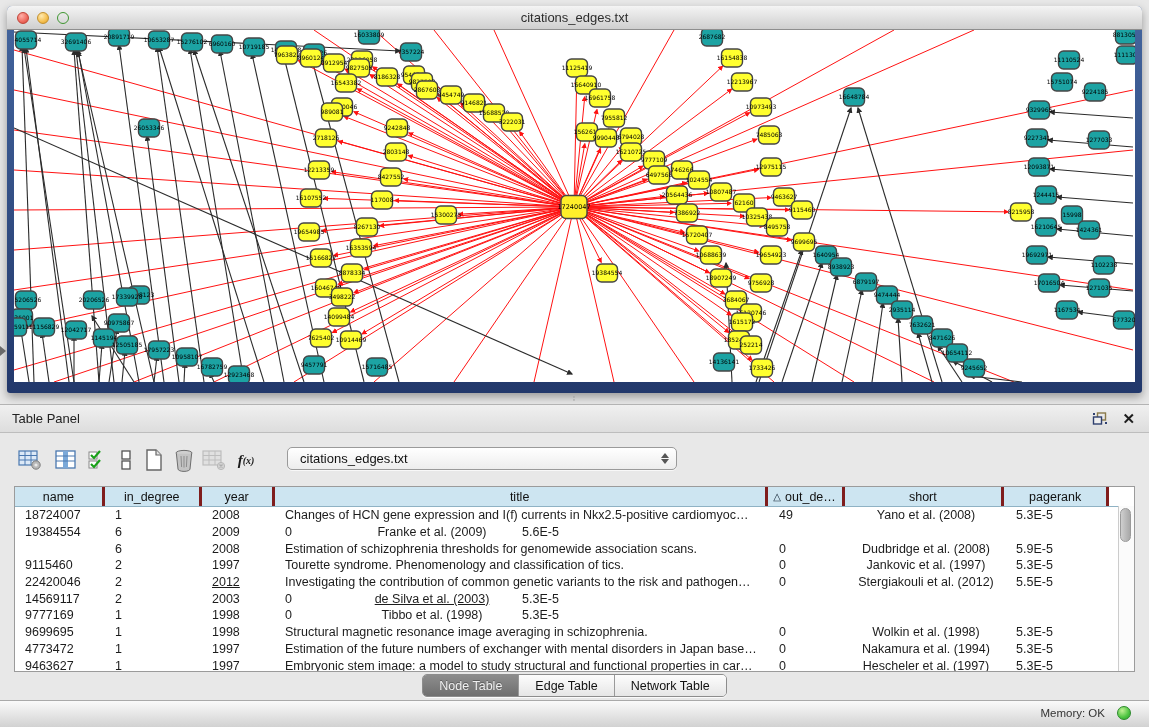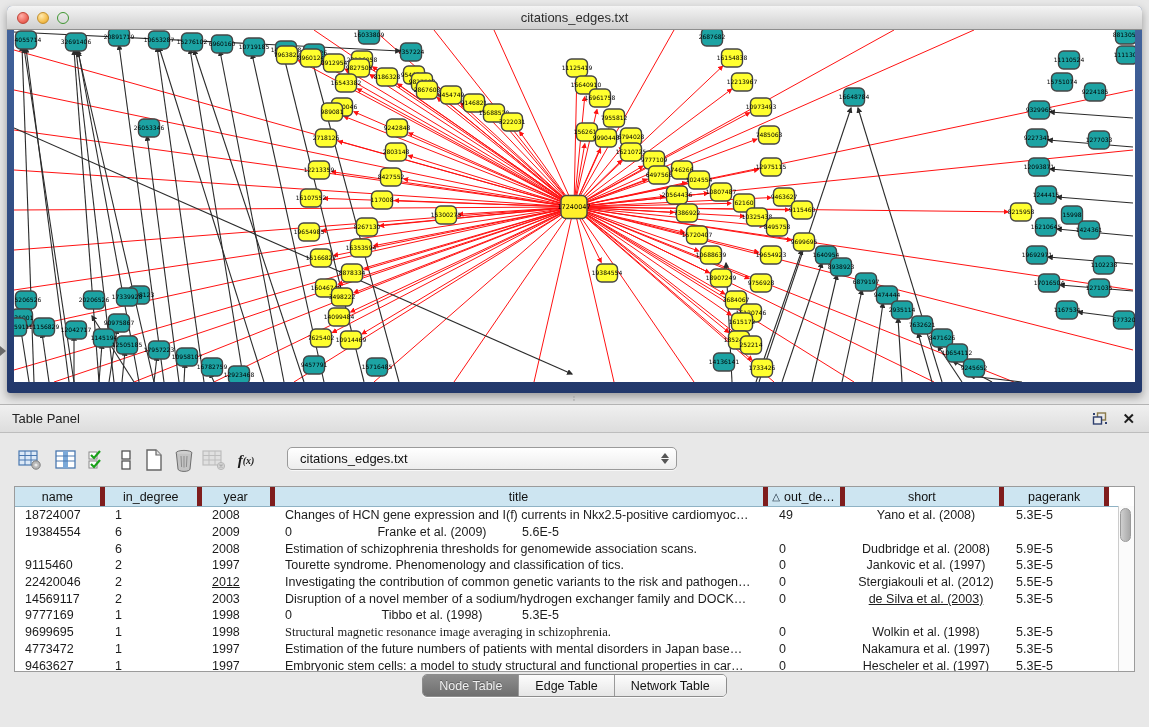--- a/index.html
+++ b/index.html
@@ -45,21 +45,21 @@
     display:flex;align-items:center;box-shadow:0 1px 0 rgba(255,255,255,.7);}
   .combo-text{margin-left:12px;font-size:13px;color:#111;flex:1;}
   .combo-steppers{margin-right:7px;display:flex;flex-direction:column;gap:1px;align-items:center;}
   .combo-steppers span{width:0;height:0;border-left:4px solid transparent;border-right:4px solid transparent;}
   .step-up{border-bottom:5px solid #555;}
   .step-down{border-top:5px solid #555;}
   
   .data-table{position:absolute;left:14px;top:82px;width:1121px;height:186px;
     background:#ffffff;border:1px solid #9b9b9b;box-sizing:border-box;overflow:hidden;}
   .thead{display:flex;height:19px;background:#cde5f1;border-bottom:1px solid #8fb2c4;}
-  .th{box-sizing:border-box;border-right:5px solid #7f1d1d;font-size:12.5px;color:#111;
+  .th{box-sizing:border-box;border-right:3px solid #7f1d1d;font-size:12.5px;color:#111;
     display:flex;align-items:center;justify-content:center;overflow:hidden;white-space:nowrap;}
   .th:last-child{border-right:none;background:#ffffff;}
   .sort-tri{font-size:10px;margin-right:4px;color:#123;}
   .trow{display:flex;height:16.7px;font-size:12.5px;color:#1c1c1c;}
   .td{box-sizing:border-box;padding:0 0 0 10px;overflow:hidden;white-space:nowrap;display:flex;align-items:center;}
   .td.center{justify-content:center;padding:0;}
   .vscroll{position:absolute;right:0;top:19px;bottom:0;width:15px;background:#fbfbfb;border-left:1px solid #cccccc;}
   .vthumb{position:absolute;left:1px;top:2px;width:11px;height:34px;border-radius:6px;
     background:linear-gradient(90deg,#cfcfcf,#a8a8a8);border:1px solid #9a9a9a;box-sizing:border-box;}
   
@@ -942,67 +942,70 @@
           <div class="td" style="width: 73px; text-decoration: underline;">2012</div>
           <div class="td" style="width: 494px;">Investigating the contribution of common genetic variants to the risk and pathogen…</div>
           <div class="td" style="width: 77px;">0</div>
           <div class="td center" style="width: 160px;">Stergiakouli et al. (2012)</div>
           <div class="td" style="width: 105px;">5.5E-5</div>
         </div>
         <div class="trow">
           <div class="td" style="width: 90px;">14569117</div>
           <div class="td" style="width: 97px;">2</div>
           <div class="td" style="width: 73px;">2003</div>
-          <div class="td" style="width: 494px;">Disruption of a novel member of a sodium/hydrogen exchanger family and DOCK…</div>
           <div class="td" style="width: 77px;">0</div>
           <div class="td center" style="width: 160px; text-decoration: underline;">de Silva et al. (2003)</div>
           <div class="td" style="width: 105px;">5.3E-5</div>
         </div>
         <div class="trow">
           <div class="td" style="width: 90px;">9777169</div>
           <div class="td" style="width: 97px;">1</div>
           <div class="td" style="width: 73px;">1998</div>
           <div class="td" style="width: 77px;">0</div>
           <div class="td center" style="width: 160px;">Tibbo et al. (1998)</div>
           <div class="td" style="width: 105px;">5.3E-5</div>
         </div>
         <div class="trow">
           <div class="td" style="width: 90px;">9699695</div>
           <div class="td" style="width: 97px;">1</div>
           <div class="td" style="width: 73px;">1998</div>
-          <div class="td" style="width: 494px; font-family: Liberation Serif, serif;">Structural magnetic resonance image averaging in schizophrenia.</div>
+          <div class="td" style="width: 494px;">Structural magnetic resonance image averaging in schizophrenia.</div>
           <div class="td" style="width: 77px;">0</div>
           <div class="td center" style="width: 160px;">Wolkin et al. (1998)</div>
           <div class="td" style="width: 105px;">5.3E-5</div>
         </div>
         <div class="trow">
           <div class="td" style="width: 90px;">4773472</div>
           <div class="td" style="width: 97px;">1</div>
           <div class="td" style="width: 73px;">1997</div>
-          <div class="td" style="width: 494px;">Estimation of the future numbers of patients with mental disorders in Japan base…</div>
+          <div class="td" style="width: 494px;">Estimation of the future numbers of exchanger with mental disorders in Japan base…</div>
           <div class="td" style="width: 77px;">0</div>
-          <div class="td center" style="width: 160px;">Nakamura et al. (1997)</div>
+          <div class="td center" style="width: 160px;">Nakamura et al. (1994)</div>
           <div class="td" style="width: 105px;">5.3E-5</div>
         </div>
         <div class="trow">
           <div class="td" style="width: 90px;">9463627</div>
           <div class="td" style="width: 97px;">1</div>
           <div class="td" style="width: 73px;">1997</div>
-          <div class="td" style="width: 494px;">Embryonic stem cells: a model to study structural and functional properties in car…</div>
+          <div class="td" style="width: 494px;">Embryonic stem image: a model to study structural and functional properties in car…</div>
           <div class="td" style="width: 77px;">0</div>
           <div class="td center" style="width: 160px;">Hescheler et al. (1997)</div>
           <div class="td" style="width: 105px;">5.3E-5</div>
         </div>
       </div>
     <div class="vscroll">
       <div class="vthumb"></div>
     </div>
   </div>
 
   <div class="tabbar">
     <div class="segments" id="segments">
         <div class="seg active">Node Table</div>
         <div class="seg">Edge Table</div>
         <div class="seg">Network Table</div>
       </div>
   </div>
 
+  <div class="statusbar">
+    <span class="mem">Memory: OK</span>
+    <span class="mem-dot"></span>
+  </div>
 </div>
 
 </body></html>

